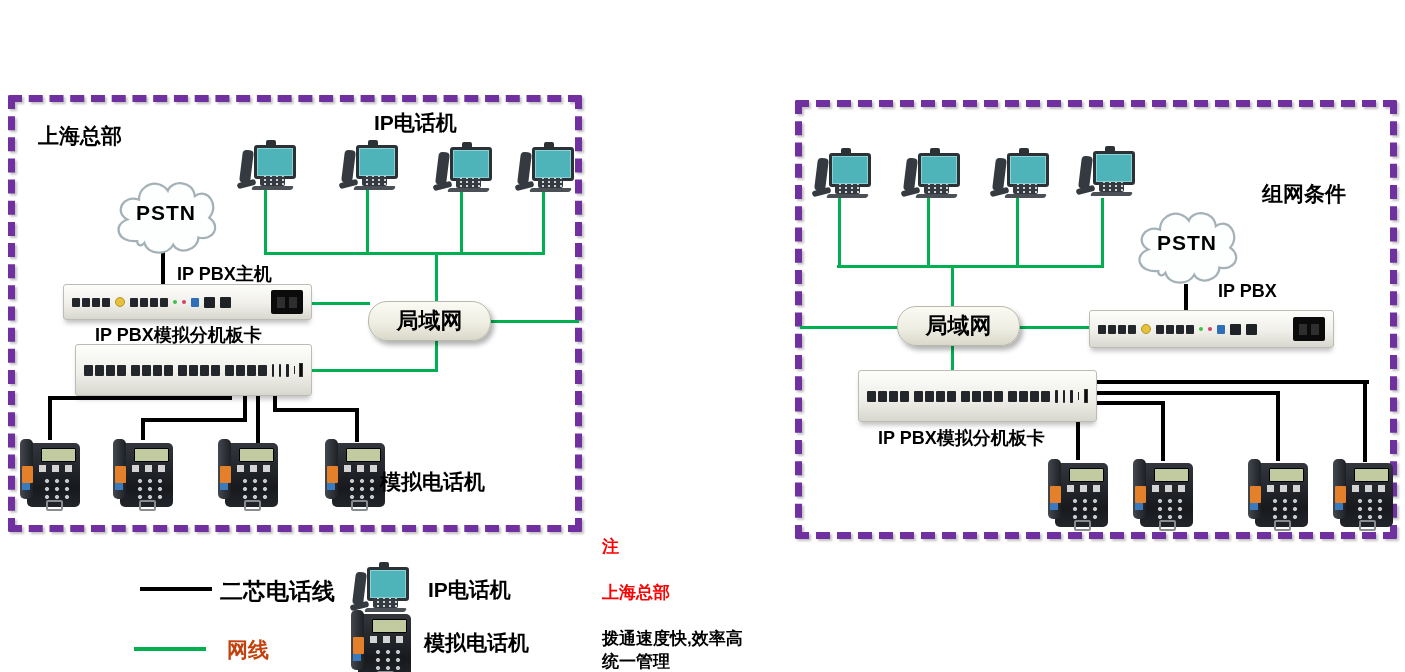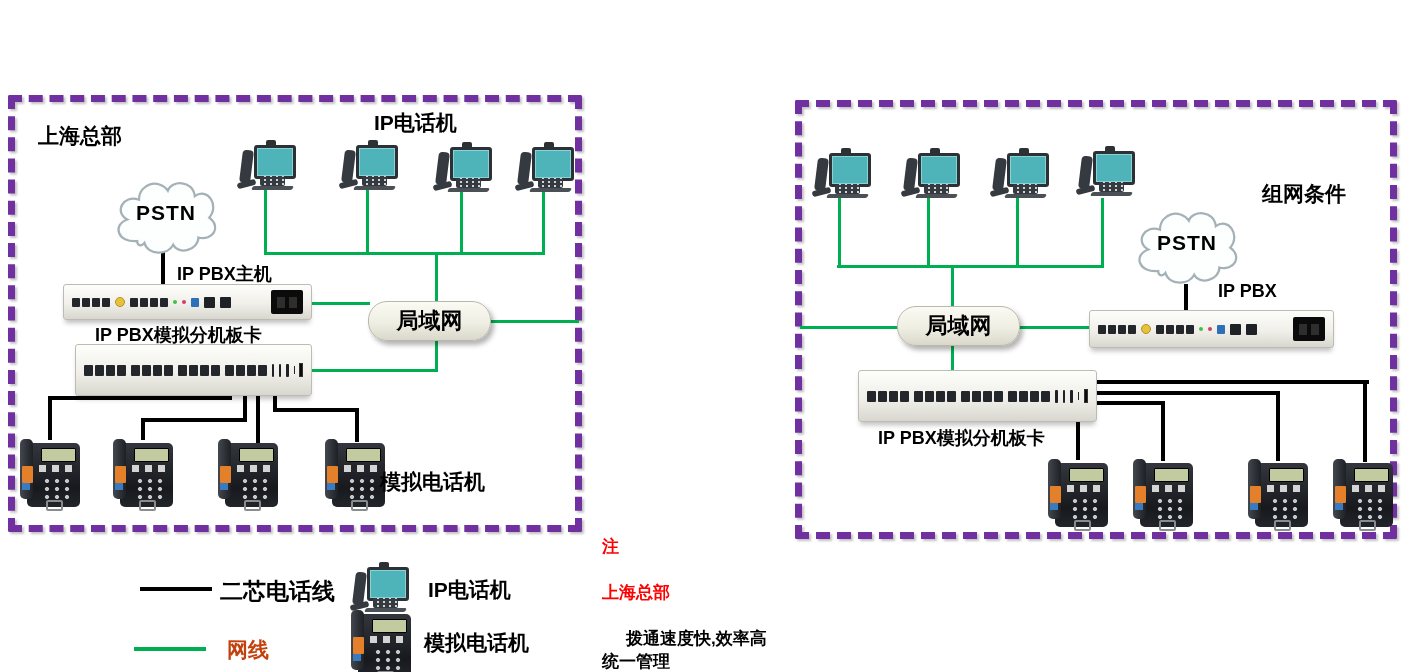--- a/index.html
+++ b/index.html
@@ -277,21 +277,21 @@
 
   <div class="swatch" style="left:140px;top:587px;width:72px;height:4px;background:#000;"></div>
   <div class="lbl" style="left:220px;top:576px;font-size:23px;">二芯电话线</div>
   <div class="swatch" style="left:134px;top:647px;width:72px;height:4px;background:#00B050;"></div>
   <div class="lbl" style="left:227px;top:636px;font-size:21px;color:#c2410c;">网线</div>
   <div class="lbl" style="left:428px;top:576px;font-size:21px;">IP电话机</div>
   <div class="lbl" style="left:424px;top:629px;font-size:21px;">模拟电话机</div>
 
   <div class="note-line note-red" style="top:535px;">注</div>
   <div class="note-line note-red" style="top:581px;">上海总部</div>
-  <div class="note-line" style="top:627px;margin-left:24px;">拨通速度快,效率高</div>
+  <div class="note-line" style="top:627px;">拨通速度快,效率高</div>
   <div class="note-line" style="top:650px;">统一管理</div>
 
 <div class="ip-phone" style="left: 237px; top: 140px;">
       <div class="cam"></div>
       <div class="scr"></div>
       <div class="hs"></div>
       <div class="hsf"></div>
       <div class="kp"></div>
       <div class="bse"></div>
     </div>

